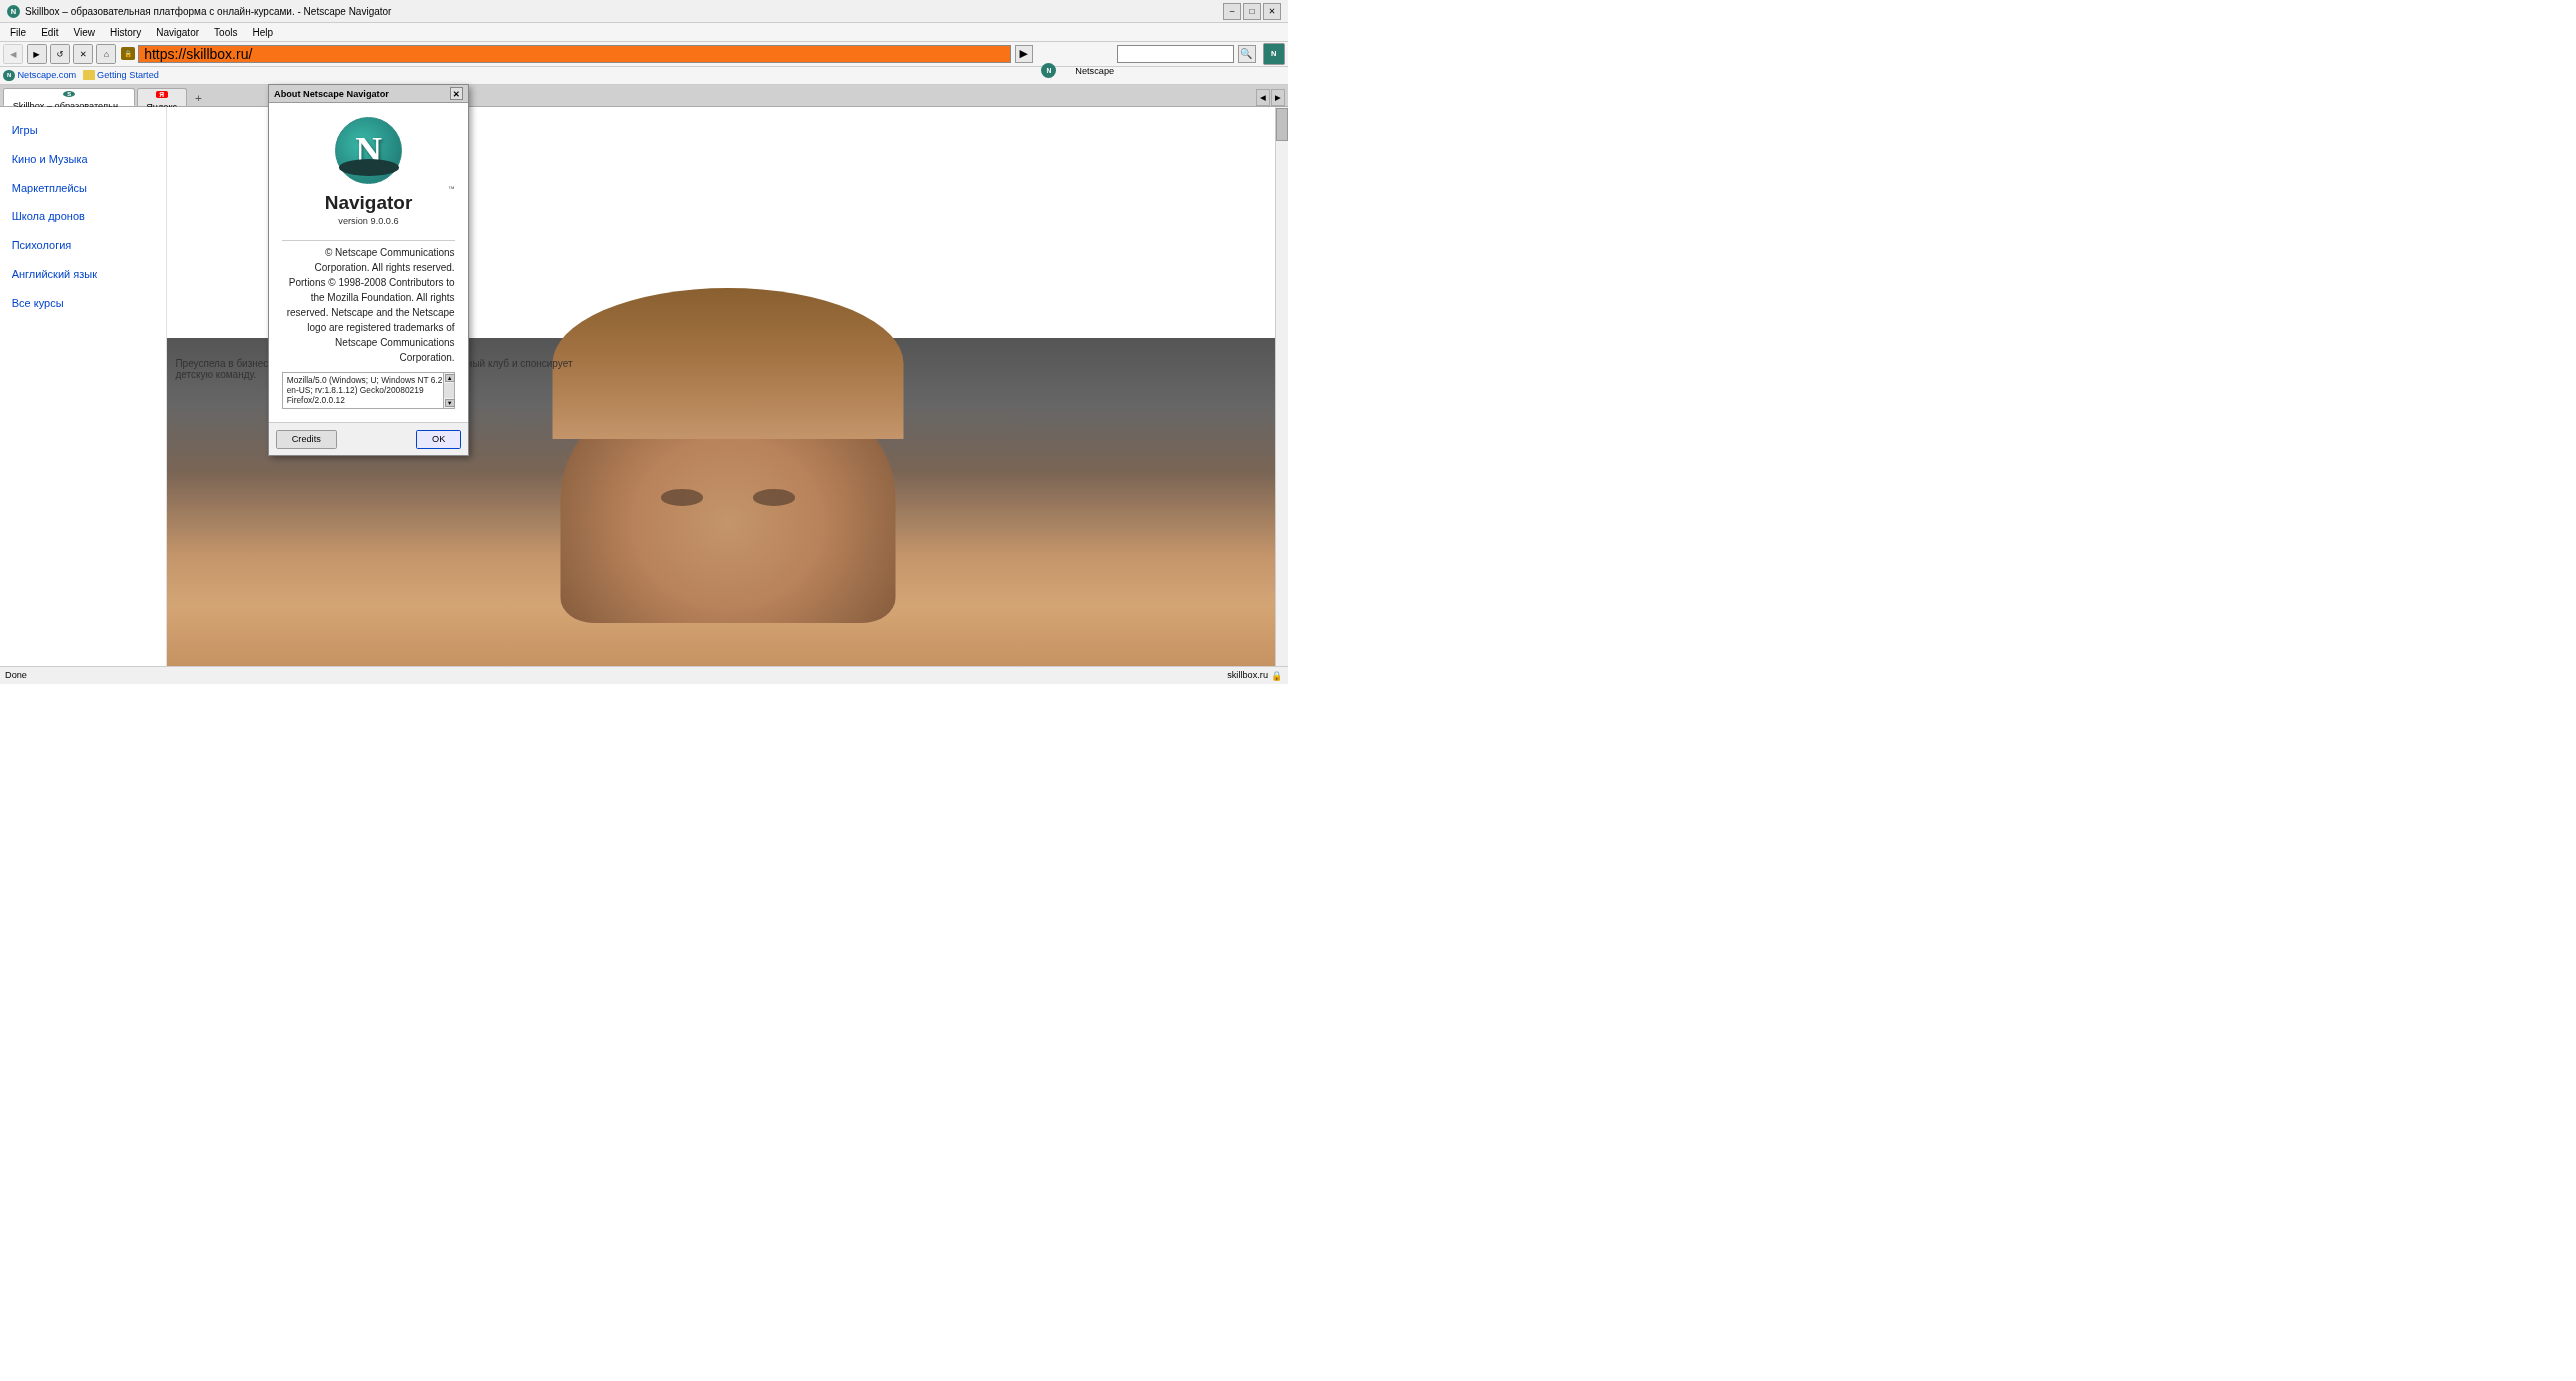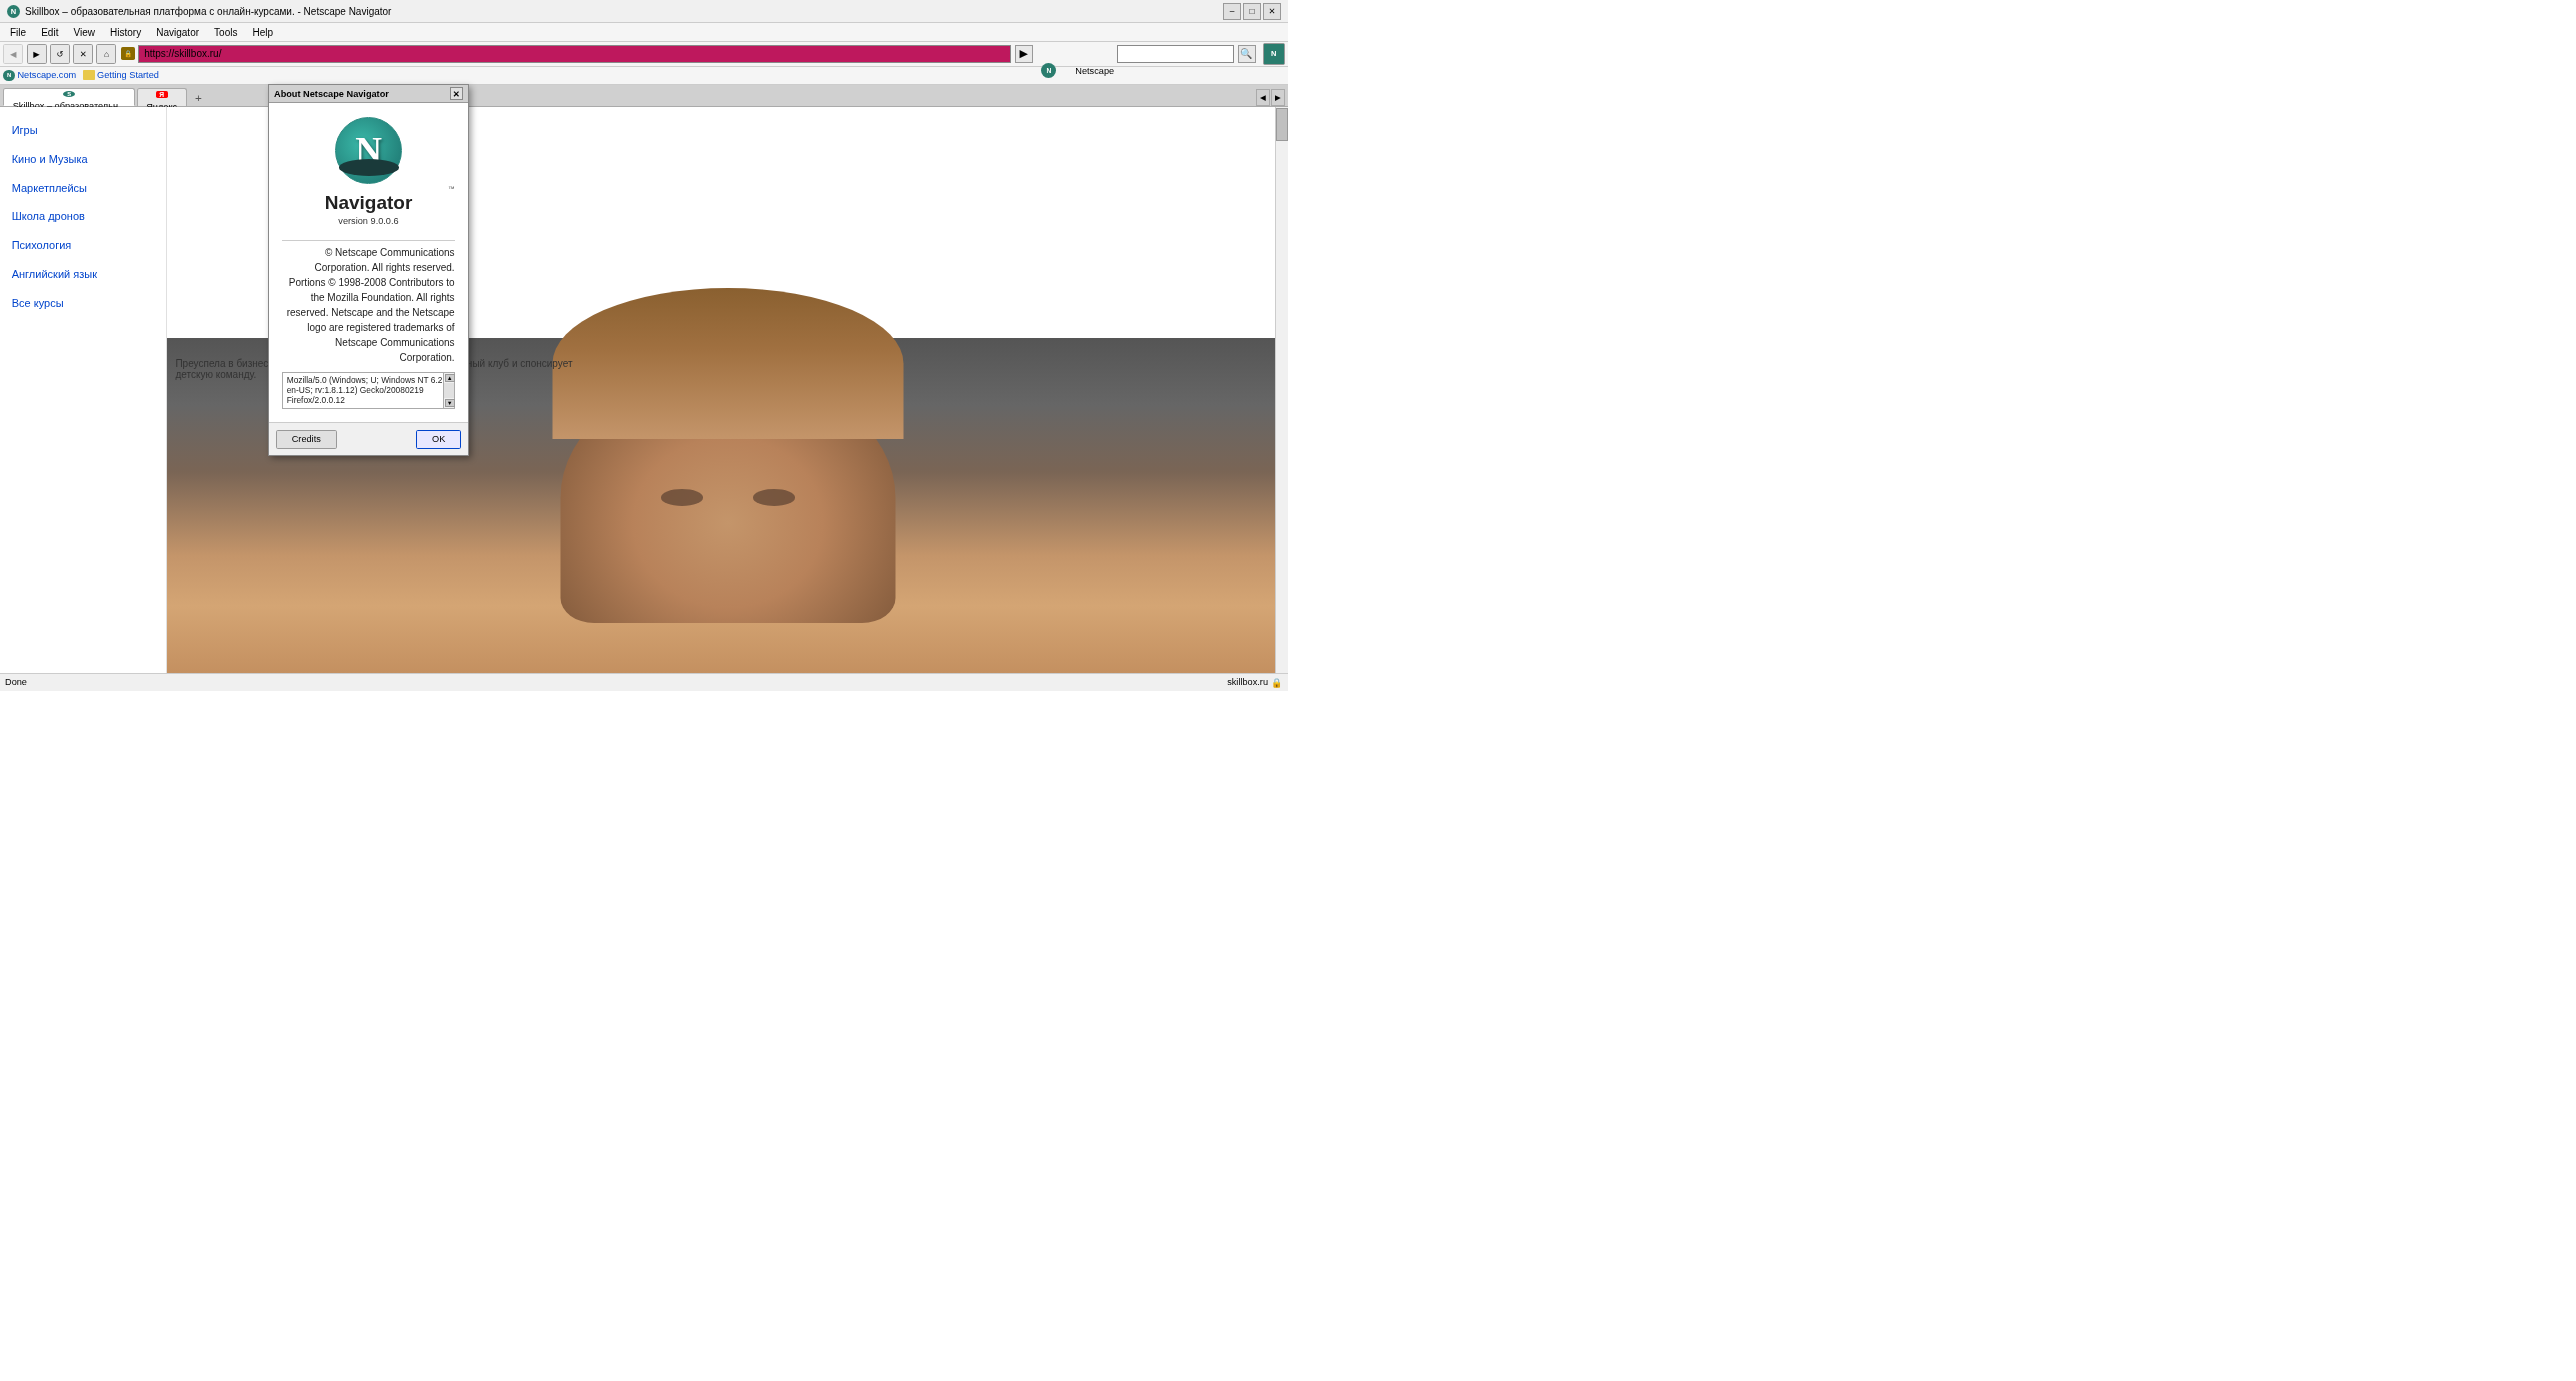--- a/index.html
+++ b/index.html
@@ -113,22 +113,22 @@
       justify-content: center;
       color: white;
       font-size: 6.7px;
       margin-left: 1.7px;
     }
     .url-bar {
       flex: 1;
       height: 18.4px;
       border: 0.8px solid #888;
       padding: 2px 5px;
-      font-size: 10px;
-      background: #be185d;
+      font-size: 14px;
+      background: #f97316;
     }
     .nav-go-btn {
       width: 18.4px;
       height: 18.4px;
       border: 0.8px solid #999;
       background: #e8e8e8;
       cursor: pointer;
       display: flex;
       align-items: center;
       justify-content: center;
@@ -322,21 +322,21 @@
       width: 11.7px;
       height: 33px;
       background: #c0c0c0;
       margin: 0.8px;
       border: 0.8px solid #999;
     }
 
     
     .status-bar {
       position: absolute;
-      bottom: 0;
+      bottom: 7px;
       left: 0;
       right: 0;
       height: 18.4px;
       background: #f0f0f0;
       border-top: 0.8px solid #ccc;
       display: flex;
       align-items: center;
       padding: 0 5px;
       font-size: 9.2px;
       justify-content: space-between;

